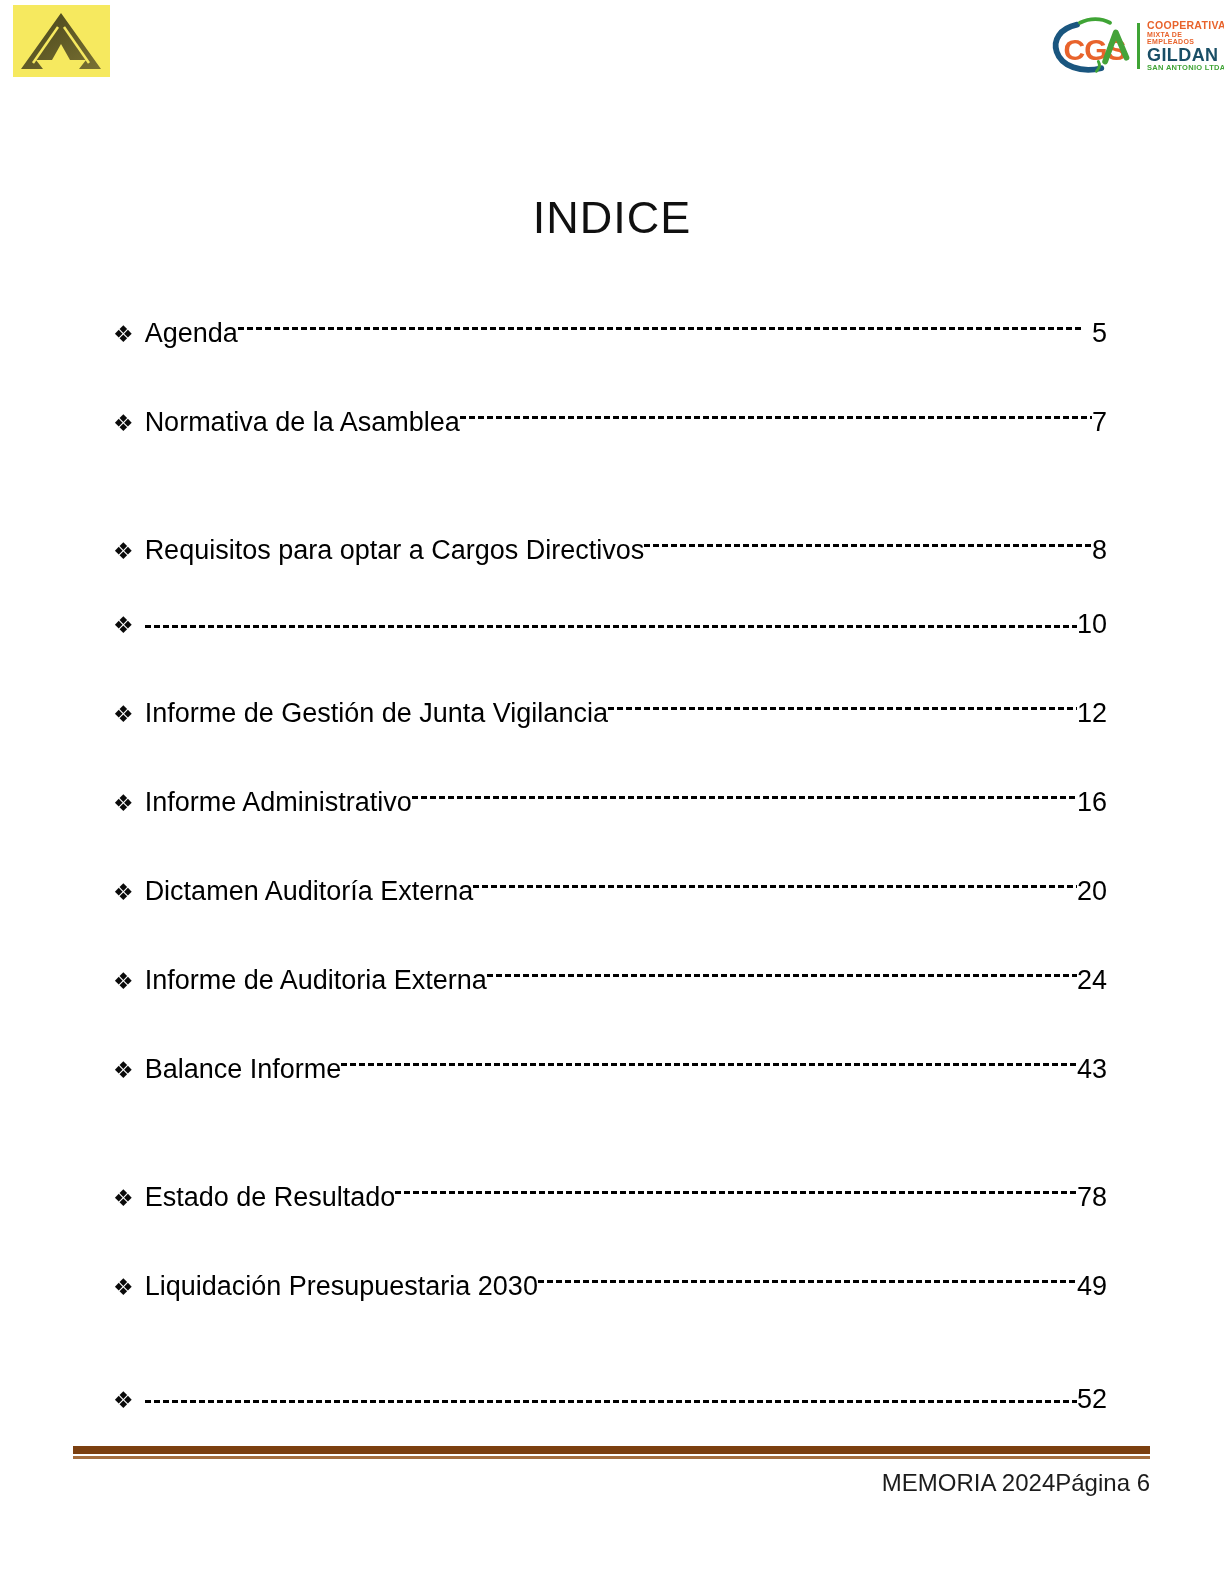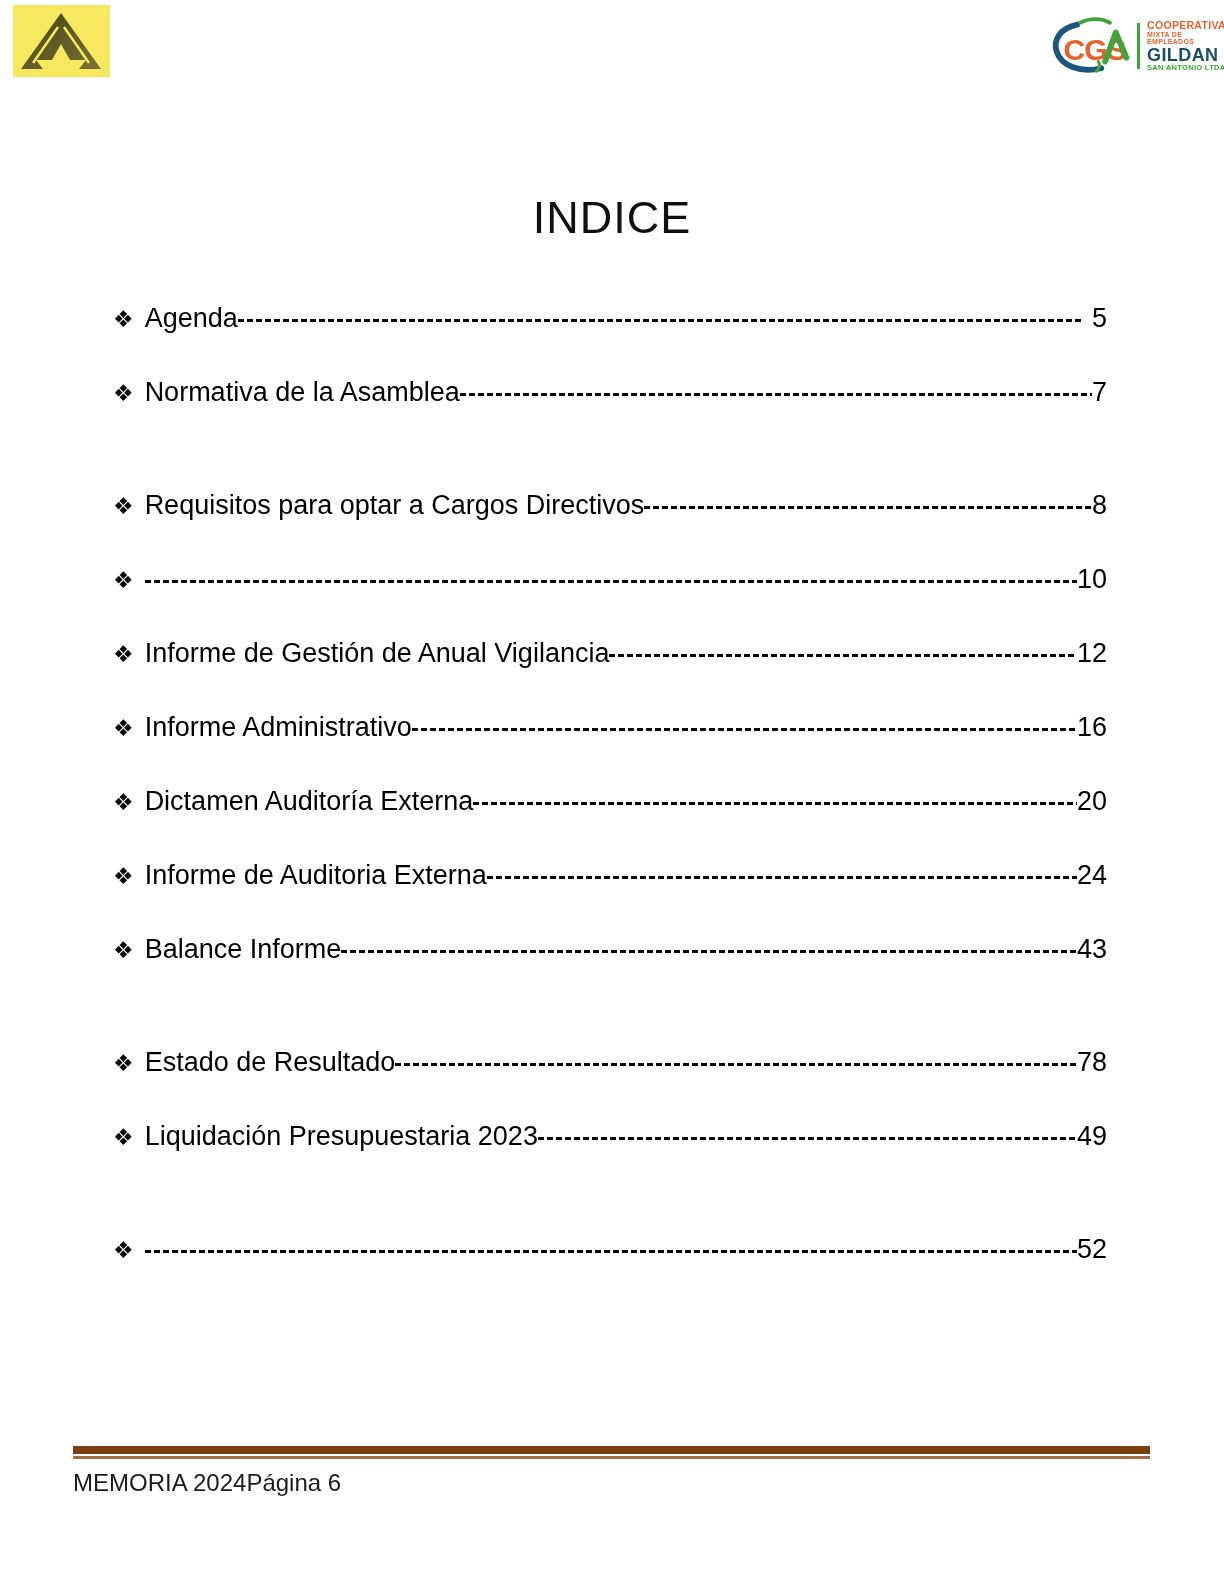--- a/index.html
+++ b/index.html
@@ -30,34 +30,34 @@
   .toc{position:absolute;left:113px;top:301px;width:994px;}
   .toc-row{
     display:flex;align-items:baseline;
     font-size:27px;line-height:34px;color:#000;margin-bottom:39px;
   }
   .toc-row.gap{margin-bottom:78px;}
   .bullet{
     font-family:"DejaVu Sans",sans-serif;
     font-size:23px;margin-right:11px;color:#0a0a0a;flex:0 0 auto;
   }
-  .label{white-space:nowrap;flex:0 0 auto;}
+  .label{white-space:nowrap;flex:0 0 auto;margin-top:15px;}
   .leader{
     flex:1 1 auto;height:3px;align-self:center;margin-top:4px;min-width:20px;
     background:repeating-linear-gradient(90deg,#000 0 6px,transparent 6px 9px);
   }
   .toc-row.spaced .leader{margin-right:10px;}
   .page-num{white-space:nowrap;flex:0 0 auto;}
 
   
   .footer{position:absolute;left:73px;right:74px;top:1446px;}
   .rule-thick{height:8px;background:#7B3F10;}
   .rule-thin{height:3px;background:#A56E3F;margin-top:2px;}
   .footer-row{
-    display:flex;justify-content:flex-start;align-items:baseline;
+    display:flex;justify-content:flex-end;align-items:baseline;
     margin-top:10px;font-size:24px;color:#1c1c1c;
   }
 </style>
 </head>
 <body>
 
 <div class="page">
 
   <div class="logo-left">
     <svg width="97" height="72" viewBox="0 0 97 72">
@@ -112,21 +112,21 @@
     <span class="leader"></span>
     <span class="page-num">8</span>
   </div>
       <div class="toc-row">
     <span class="bullet">❖</span>
     <span class="leader"></span>
     <span class="page-num">10</span>
   </div>
       <div class="toc-row">
     <span class="bullet">❖</span>
-    <span class="label">Informe de Gestión de Anual Vigilancia</span>
+    <span class="label">Informe de Gestión de Junta Vigilancia</span>
     <span class="leader"></span>
     <span class="page-num">12</span>
   </div>
       <div class="toc-row">
     <span class="bullet">❖</span>
     <span class="label">Informe Administrativo</span>
     <span class="leader"></span>
     <span class="page-num">16</span>
   </div>
       <div class="toc-row">
@@ -148,21 +148,21 @@
     <span class="page-num">43</span>
   </div>
       <div class="toc-row">
     <span class="bullet">❖</span>
     <span class="label">Estado de Resultado</span>
     <span class="leader"></span>
     <span class="page-num">78</span>
   </div>
       <div class="toc-row gap">
     <span class="bullet">❖</span>
-    <span class="label">Liquidación Presupuestaria 2023</span>
+    <span class="label">Liquidación Presupuestaria 2030</span>
     <span class="leader"></span>
     <span class="page-num">49</span>
   </div>
       <div class="toc-row">
     <span class="bullet">❖</span>
     <span class="leader"></span>
     <span class="page-num">52</span>
   </div>
     </div>
 

